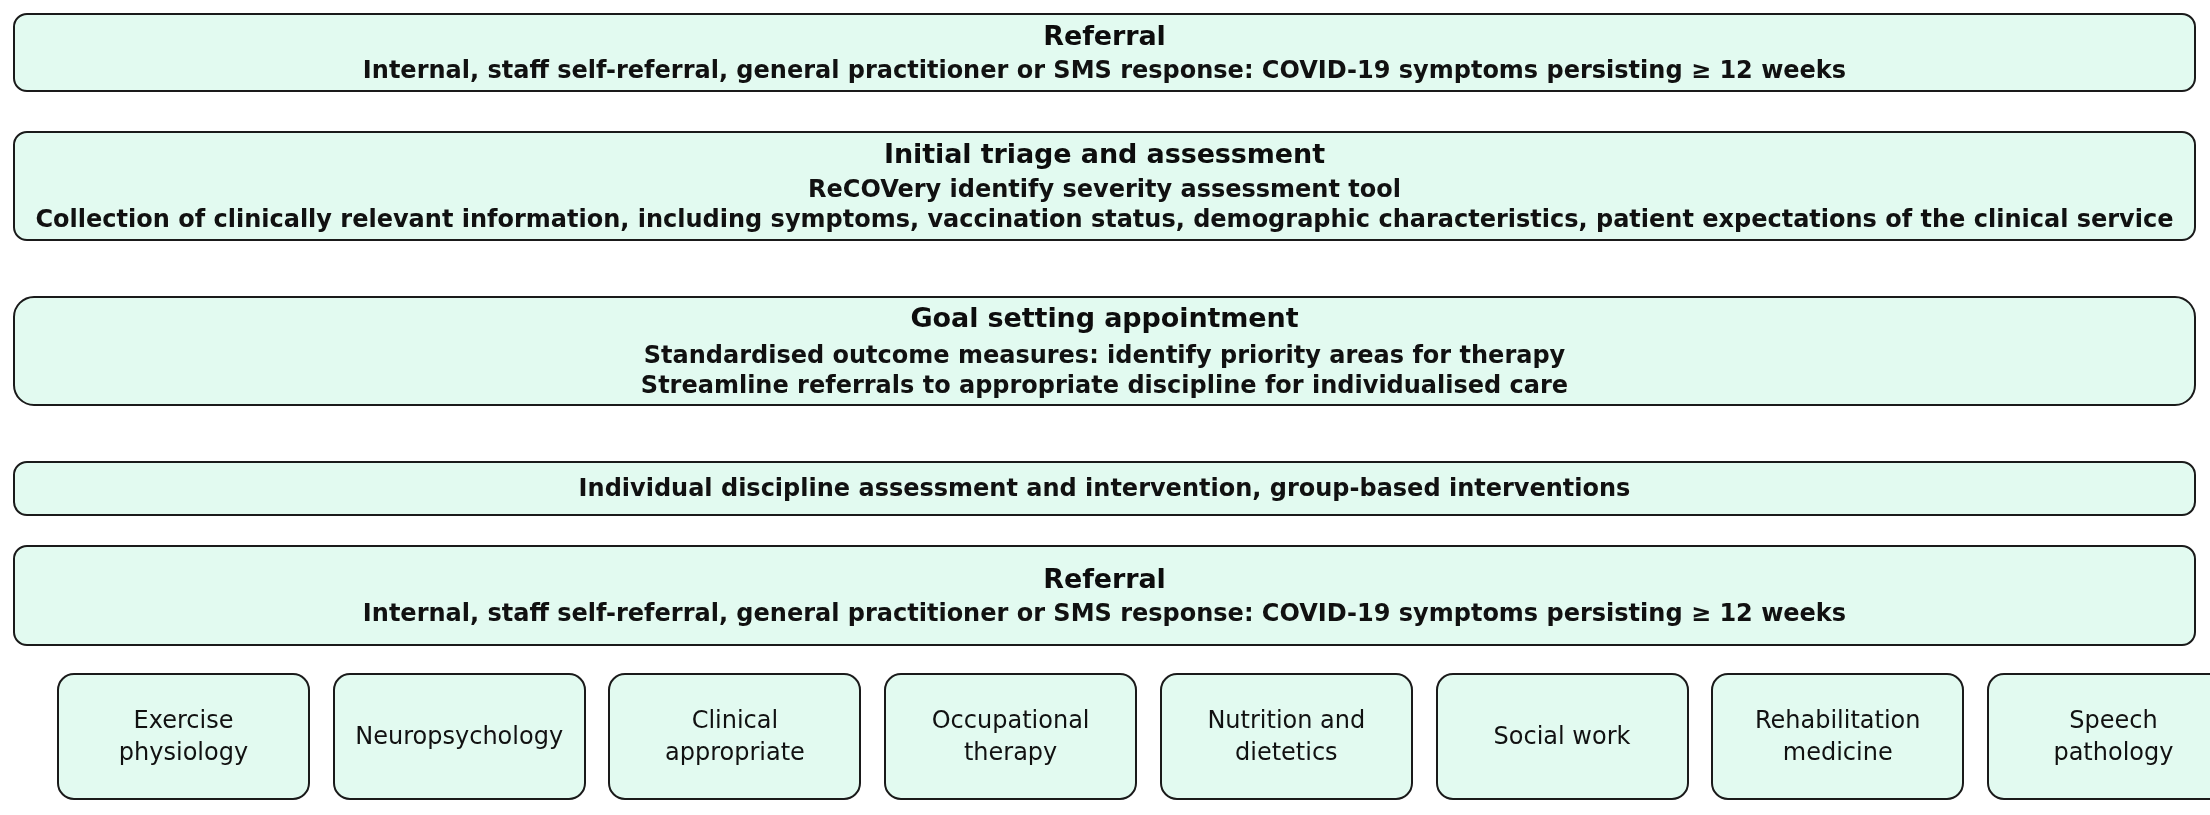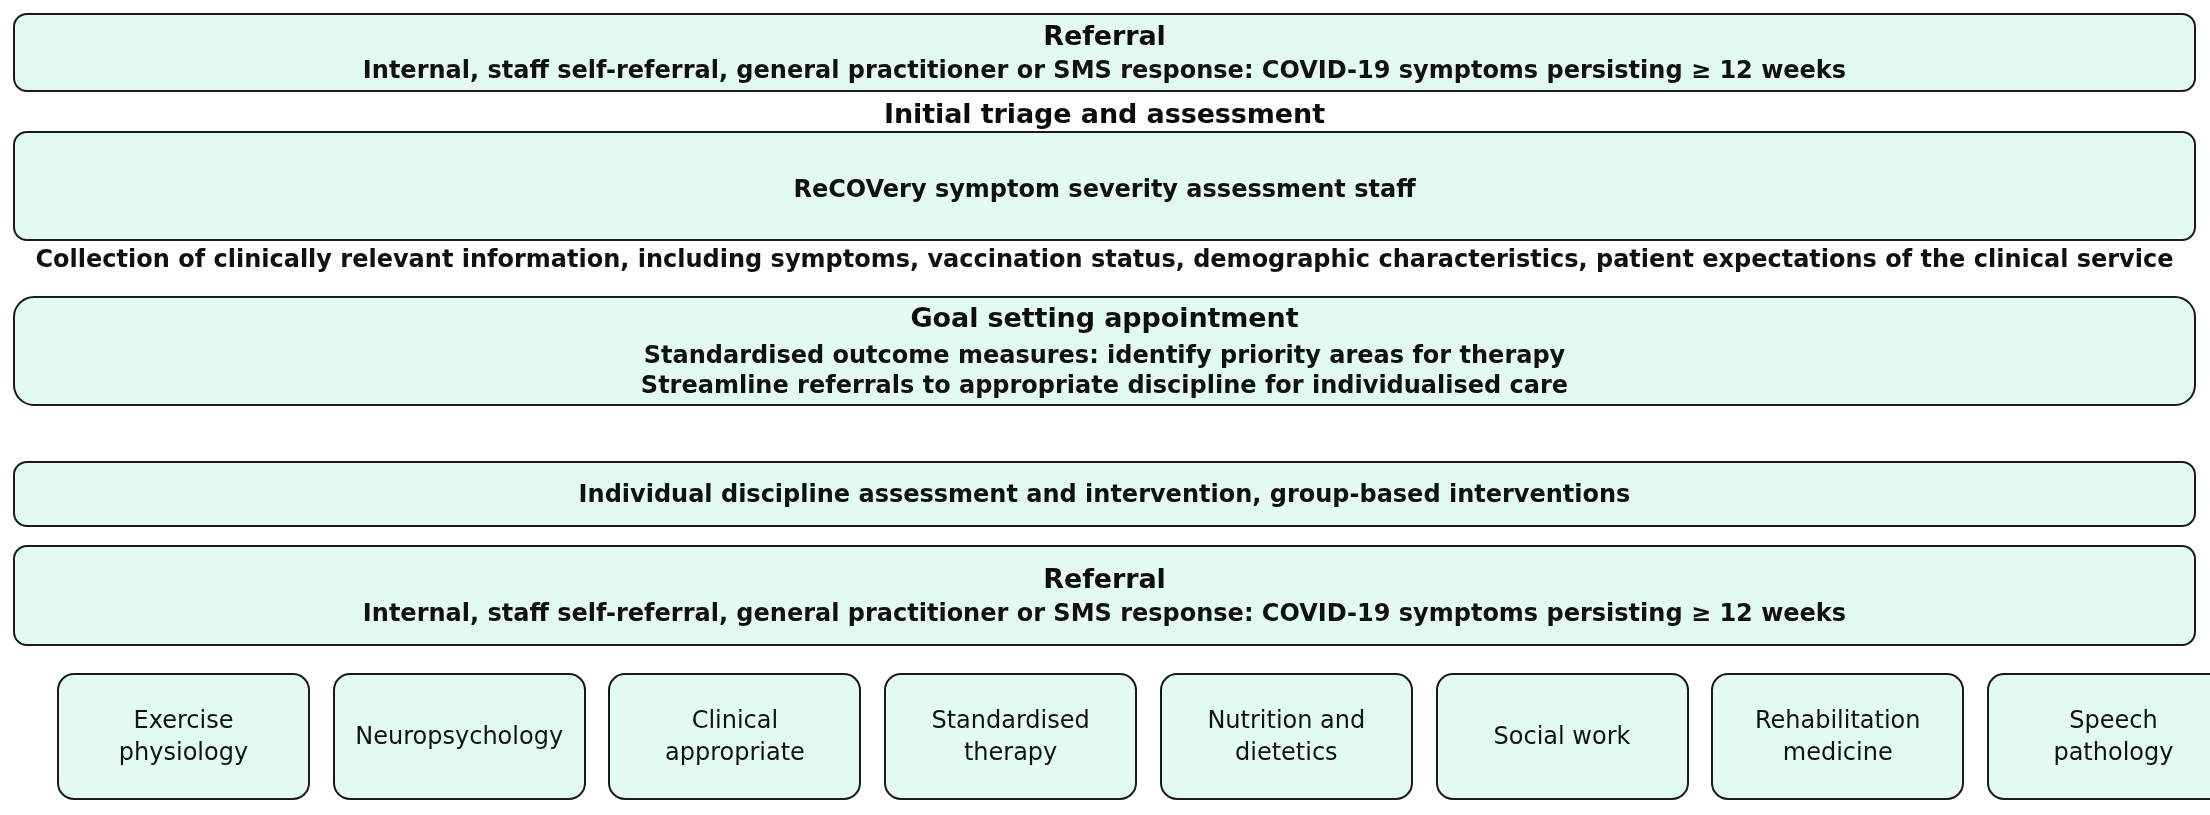--- a/index.html
+++ b/index.html
@@ -48,23 +48,23 @@
 
   .stage-line {
     font-size: 24px;
     font-weight: bold;
     line-height: 1.26;
     color: #111111;
   }
 
   
   #stage-referral-top   { top: 13px;  height: 79px; }
-  #stage-triage         { top: 131px; height: 110px; gap: 40px; }
+  #stage-triage         { top: 131px; height: 110px; }
   #stage-goal-setting   { top: 296px; height: 110px; border-radius: 21px; }
-  #stage-individual     { top: 461px; height: 66px;  }
+  #stage-individual     { top: 461px; height: 55px;  }
   #stage-referral-mid   { top: 545px; height: 101px; }
 
   #stage-referral-top .stage-title { margin-bottom: 3px; }
   #stage-referral-mid .stage-title { margin-bottom: 3px; }
   #stage-triage .stage-title       { margin-bottom: 4px; }
   #stage-goal-setting .stage-title { margin-bottom: 6px; }
 
   
   #discipline-row {
     position: absolute;
@@ -101,21 +101,21 @@
 
 <div id="flow">
 
   <div class="stage" id="stage-referral-top">
     <div class="stage-title">Referral</div>
     <div class="stage-line">Internal, staff self-referral, general practitioner or SMS response: COVID-19 symptoms persisting ≥ 12 weeks</div>
   </div>
 
   <div class="stage" id="stage-triage">
     <div class="stage-title">Initial triage and assessment</div>
-    <div class="stage-line">ReCOVery symptom severity assessment staff</div>
+    <div class="stage-line">ReCOVery identify severity assessment tool</div>
     <div class="stage-line">Collection of clinically relevant information, including symptoms, vaccination status, demographic characteristics, patient expectations of the clinical service</div>
   </div>
 
   <div class="stage" id="stage-goal-setting">
     <div class="stage-title">Goal setting appointment</div>
     <div class="stage-line">Standardised outcome measures: identify priority areas for therapy</div>
     <div class="stage-line">Streamline referrals to appropriate discipline for individualised care</div>
   </div>
 
   <div class="stage" id="stage-individual">
@@ -126,21 +126,21 @@
     <div class="stage-title">Referral</div>
     <div class="stage-line">Internal, staff self-referral, general practitioner or SMS response: COVID-19 symptoms persisting ≥ 12 weeks</div>
   </div>
 
   <div id="discipline-row">
     <div class="discipline">Exercise
 physiology</div>
     <div class="discipline">Neuropsychology</div>
     <div class="discipline">Clinical
 appropriate</div>
-    <div class="discipline">Standardised
+    <div class="discipline">Occupational
 therapy</div>
     <div class="discipline">Nutrition and
 dietetics</div>
     <div class="discipline">Social work</div>
     <div class="discipline">Rehabilitation
 medicine</div>
     <div class="discipline">Speech
 pathology</div>
   </div>
 

